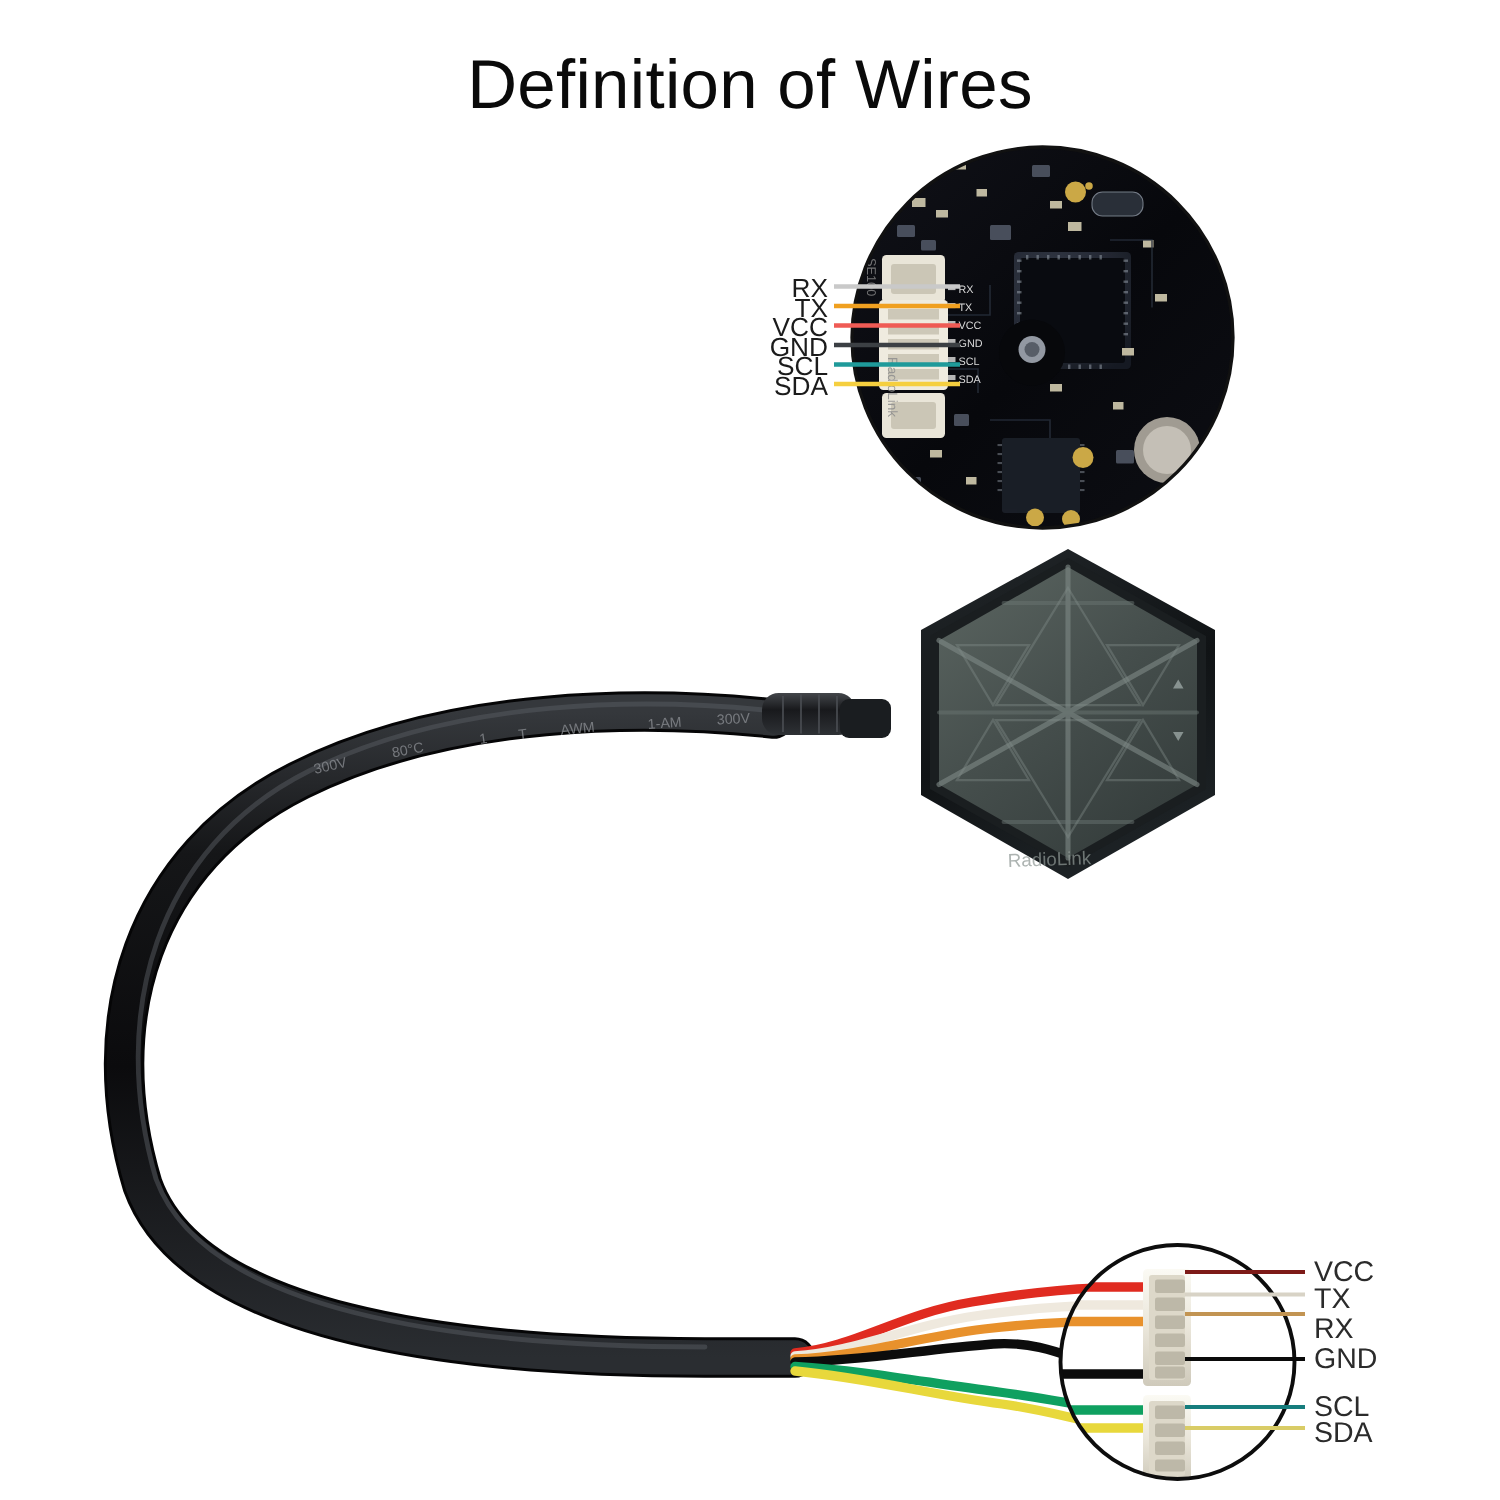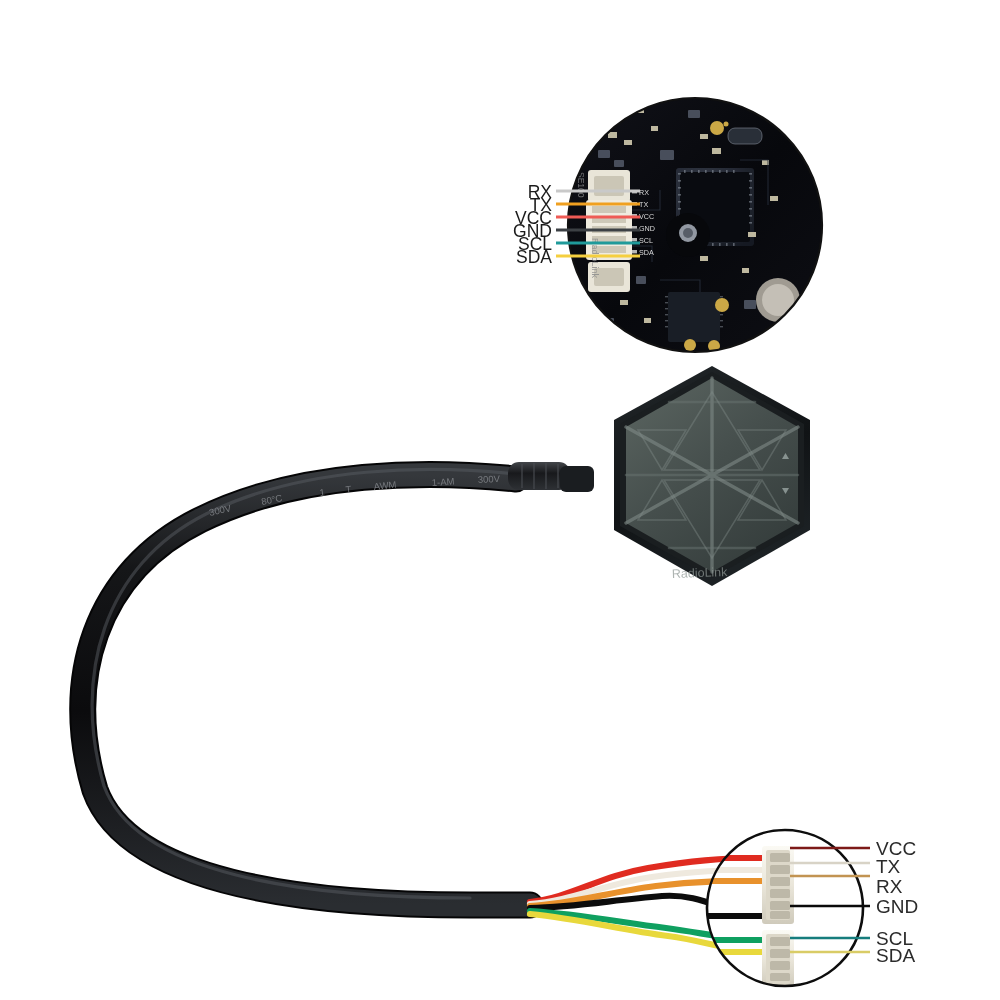--- a/index.html
+++ b/index.html
@@ -45,20 +45,21 @@
     line-height:1;
     white-space:nowrap;
     font-family:"Liberation Sans", sans-serif;
   }
 </style>
 </head>
 <body>
 
 <div id="stage">
 
+  <div id="title">Definition of Wires</div>
 
   <svg id="art" viewBox="0 0 1000 1000">
     <defs>
       <clipPath id="clipPcb">
           <circle cx="695" cy="225" r="127"></circle>
         </clipPath>
       <clipPath id="clipConn">
           <circle cx="785" cy="908" r="78"></circle>
         </clipPath>
 

